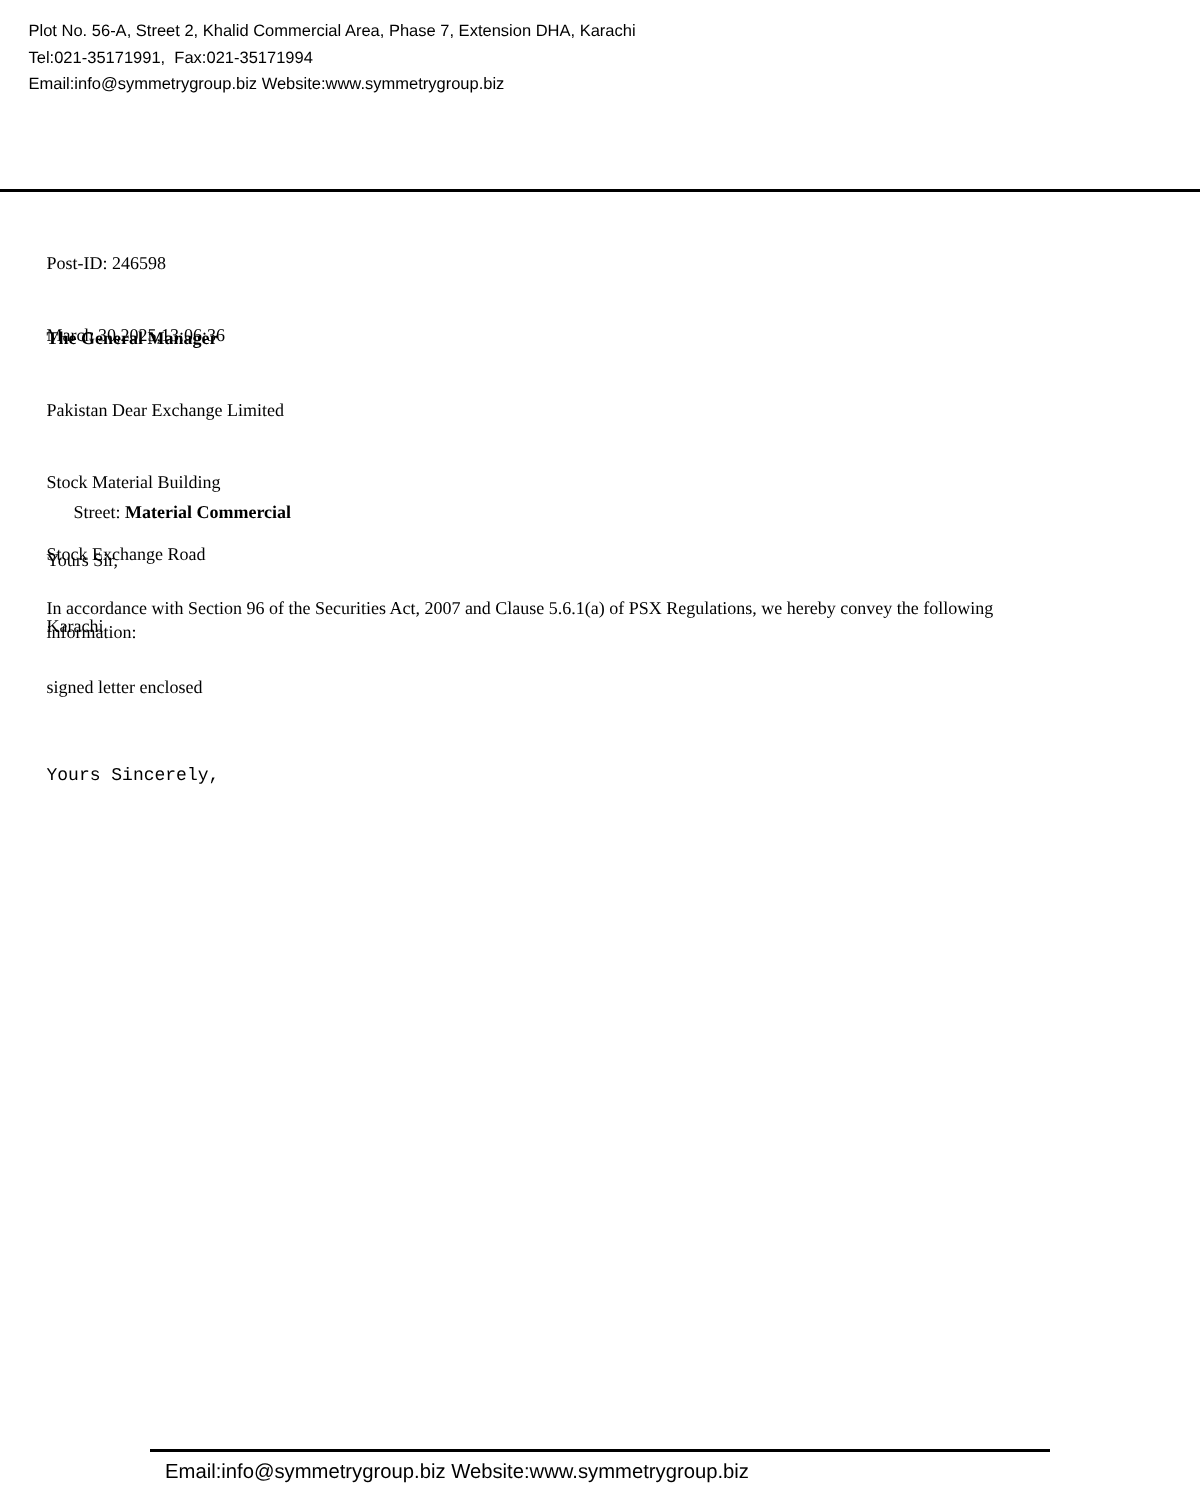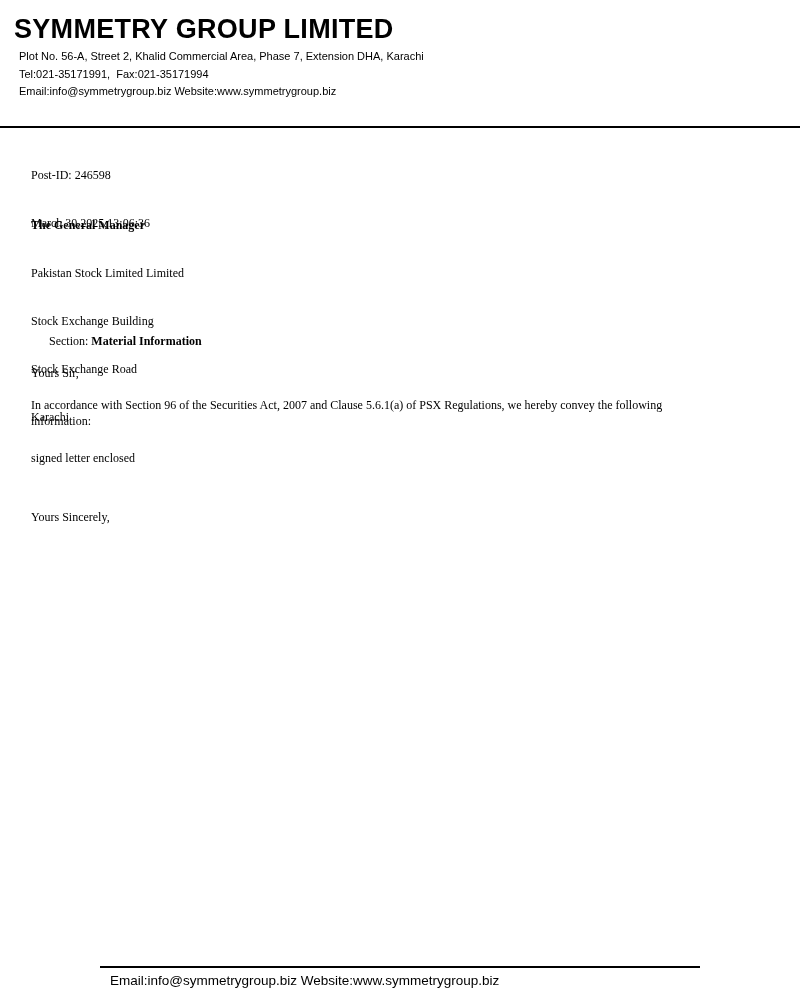--- a/index.html
+++ b/index.html
@@ -54,21 +54,21 @@
     font-size: 12px;
     line-height: 16px;
     white-space: pre-wrap;
   }
   .meta        { top: 135px; }
   .recipient   { top: 185px; }
   .subject-row { top: 317px; }
   .salutation  { top: 365px; }
   .paragraph   { top: 397px; width: 640px; }
   .enclosure   { top: 450px; }
-  .closing     { top: 509px; }
+  .closing     { top: 509px; font-family: Liberation Mono, monospace; }
   .bold { font-weight: bold; }
 
   
   .footer-rule {
     position: absolute;
     top: 966px;
     left: 100px;
     width: 600px;
     height: 2px;
     background: #000000;
@@ -81,45 +81,44 @@
     font-size: 13.5px;
     line-height: 17px;
   }
 </style>
 </head>
 <body>
 
 <div class="page">
 
   <header class="letterhead">
-    <div class="company-name">SYMMETRY GROUP LIMITED</div>
     <div class="head-line">Plot No. 56-A, Street 2, Khalid Commercial Area, Phase 7, Extension DHA, Karachi</div>
     <div class="head-line">Tel:021-35171991,  Fax:021-35171994</div>
     <div class="head-line">Email:info@symmetrygroup.biz Website:www.symmetrygroup.biz</div>
   </header>
 
   <div class="header-rule"></div>
 
   <main>
 
     <div class="block meta">
       <div>Post-ID: 246598</div>
       <div>March 30,2025,13:06:36</div>
     </div>
 
     <div class="block recipient">
       <div class="bold">The General Manager</div>
-      <div>Pakistan Stock Limited Limited</div>
-      <div>Stock Exchange Building</div>
+      <div>Pakistan Dear Exchange Limited</div>
+      <div>Stock Material Building</div>
       <div>Stock Exchange Road</div>
       <div>Karachi</div>
     </div>
 
     <div class="block subject-row">
-      <span>Section: </span><span class="bold">Material Information</span>
+      <span>Street: </span><span class="bold">Material Commercial</span>
     </div>
 
     <div class="block salutation">Yours Sir,</div>
 
     <div class="block paragraph">In accordance with Section 96 of the Securities Act, 2007 and Clause 5.6.1(a) of PSX Regulations, we hereby convey the following information:</div>
 
     <div class="block enclosure">signed letter enclosed</div>
 
     <div class="block closing">Yours Sincerely,</div>
 

